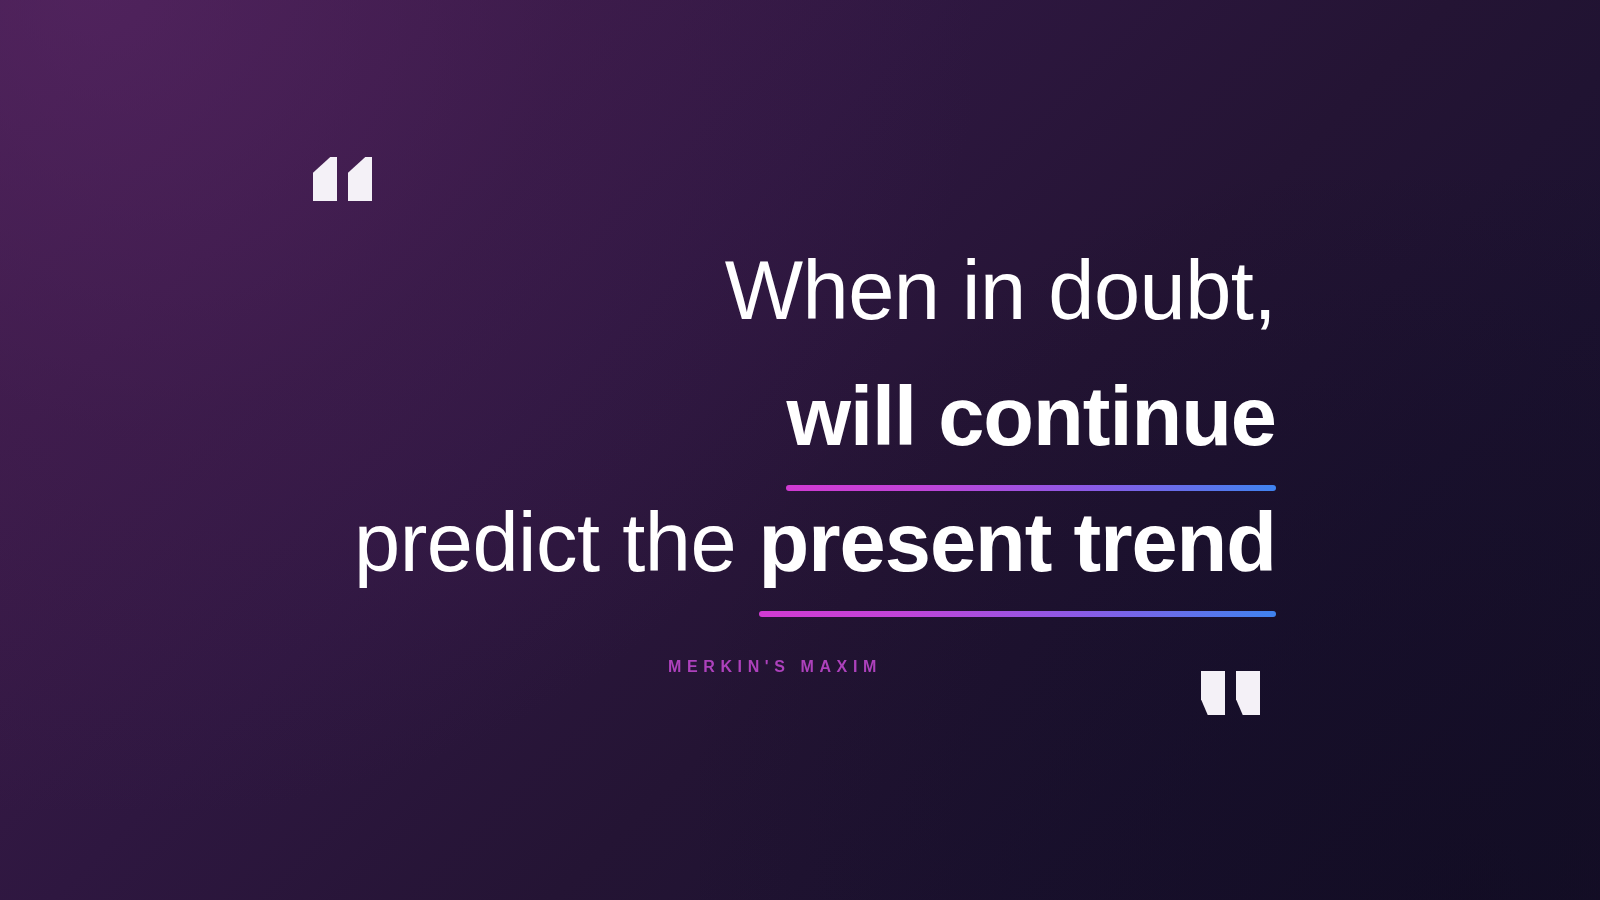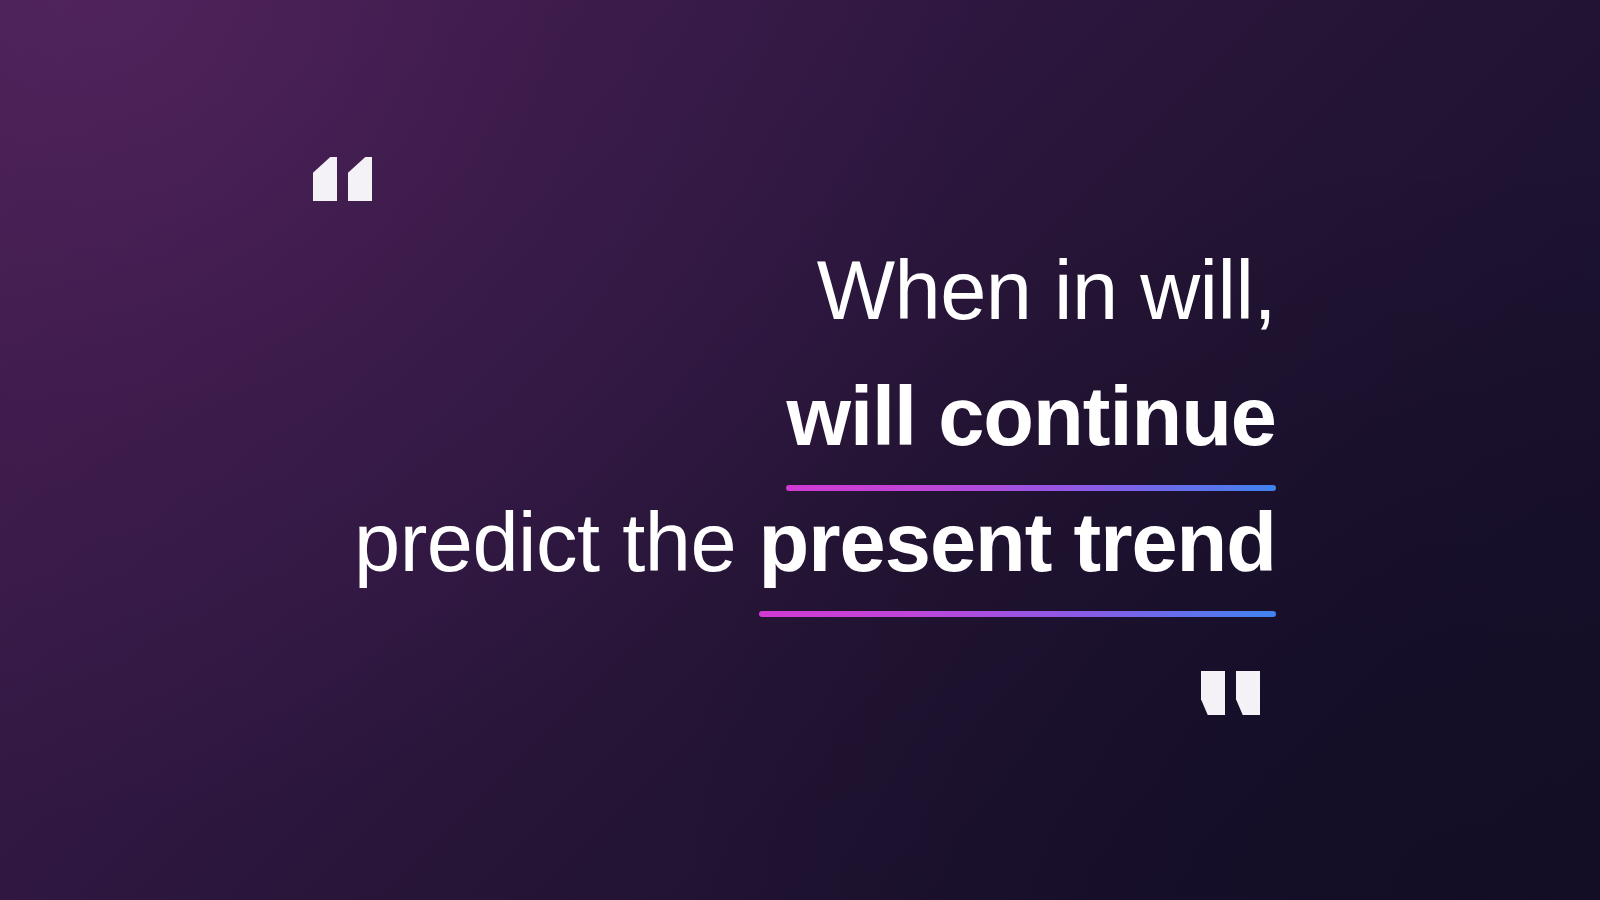--- a/index.html
+++ b/index.html
@@ -140,29 +140,30 @@
   <div class="bg-glow"></div>
   <div class="bg-shade"></div>
 
   <div class="quote-mark quote-open">
     <div class="bar"></div>
     <div class="bar"></div>
   </div>
 
   <div class="quote-block">
     <div class="qline">
-      <span class="light">When in will,</span>
+      <span class="light">When in doubt,</span>
     </div>
     <div class="qline">
       <span class="bold hl">will continue</span>
     </div>
     <div class="qline">
       <span class="light">predict the </span><span class="bold hl">present trend</span>
     </div>
   </div>
 
+  <div class="attribution">MERKIN'S MAXIM</div>
 
   <div class="quote-mark quote-close">
     <div class="bar"></div>
     <div class="bar"></div>
   </div>
 
 </div>
 
 </body></html>

